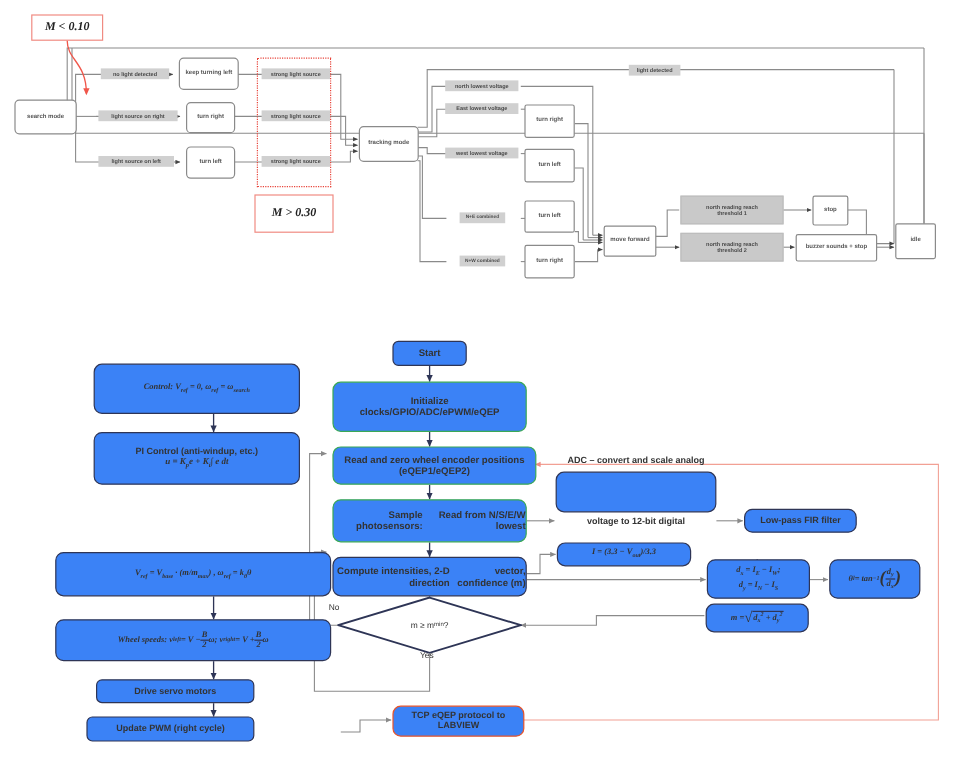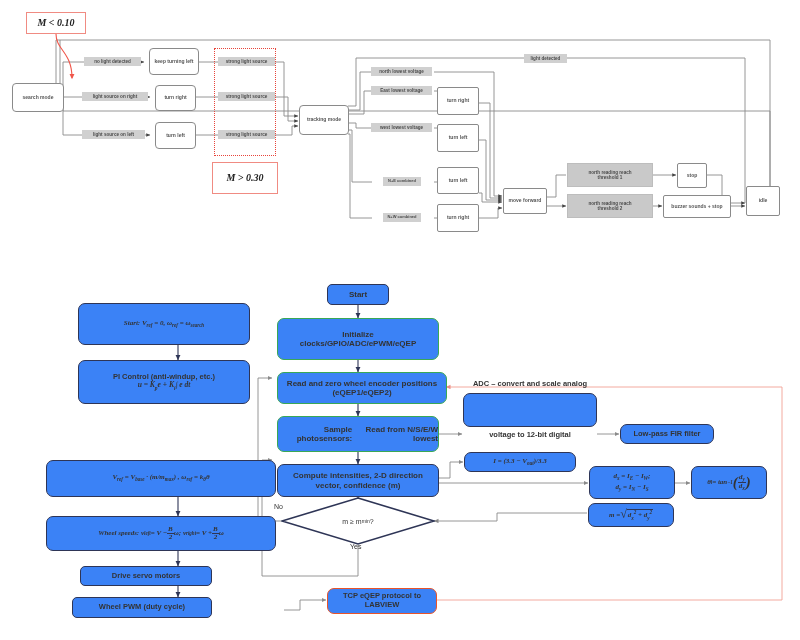--- a/index.html
+++ b/index.html
@@ -242,21 +242,21 @@
 <div class="node fc green" style="left:277px;top:372px;width:170px;height:32px;flex-direction:column;font-size:8px;">
   <span>Read and zero wheel encoder positions</span>
   <span>(eQEP1/eQEP2)</span>
 </div>
 
 <div class="node fc green" style="left:277px;top:416px;width:162px;height:36px;flex-direction:row;font-size:8px;">
   <span>Sample photosensors:</span>
   <span>Read from N/S/E/W lowest</span>
 </div>
 
-<div class="node fc navy" style="left:277px;top:464px;width:162px;height:33px;flex-direction:column;font-size:8px;">
+<div class="node fc navy" style="left:277px;top:464px;width:162px;height:33px;flex-direction:row;font-size:8px;">
   <span>Compute intensities, 2-D direction</span>
   <span>vector, confidence (m)</span>
 </div>
 
 <div class="diamond-wrap" style="left:281px;top:497px;width:154px;height:48px;">
   <svg class="diamond" viewBox="0 0 154 48">
     <polygon points="77,1 153,24 77,47 1,24" fill="#ffffff" stroke="#2e3556" stroke-width="1.6"></polygon>
   </svg>
   <div class="diamond-text">
     <span>m ≥ m</span>
@@ -310,21 +310,21 @@
     <span style="font-size:12px;">√</span>
     <span style="border-top:0.7px solid #2e3556;padding:0 1px;">
       <span>d</span><sub>x</sub><sup>2</sup> +
       <span>d</span><sub>y</sub><sup>2</sup>
     </span>
   </span>
 </div>
 
 <div class="node fc navy" style="left:78px;top:303px;width:172px;height:42px;">
   <span class="eq">
-    <span>Start: V</span><sub>ref</sub><span> = 0, ω</span><sub>ref</sub><span> = ω</span><sub>search</sub>
+    <span>Control: V</span><sub>ref</sub><span> = 0, ω</span><sub>ref</sub><span> = ω</span><sub>search</sub>
   </span>
 </div>
 
 <div class="node fc navy" style="left:78px;top:360px;width:172px;height:44px;flex-direction:column;font-size:7.5px;">
   <span>PI Control (anti-windup, etc.)</span>
   <span class="eq">
     <span>u = K</span><sub>p</sub><span>e + K</span><sub>i</sub><span>∫ e dt</span>
   </span>
 </div>
 
@@ -349,18 +349,18 @@
     <span style="display:inline-flex;flex-direction:column;align-items:center;line-height:1;">
       <span style="border-bottom:0.7px solid #2e3556;padding:0 1px;">B</span>
       <span style="padding:0 1px;">2</span>
     </span>
     <span>ω</span>
   </span>
 </div>
 
 <div class="node fc navy thin" style="left:80px;top:566px;width:132px;height:20px;font-size:7.5px;">Drive servo motors</div>
 
-<div class="node fc navy thin" style="left:72px;top:597px;width:140px;height:21px;font-size:7.5px;">Wheel PWM (duty cycle)</div>
+<div class="node fc navy thin" style="left:72px;top:597px;width:140px;height:21px;font-size:7.5px;">Update PWM (right cycle)</div>
 
 <div class="node fc orange" style="left:327px;top:588px;width:110px;height:26px;flex-direction:column;font-size:7.5px;">
   <span>TCP eQEP protocol to</span>
   <span>LABVIEW</span>
 </div>
 
 </body></html>

